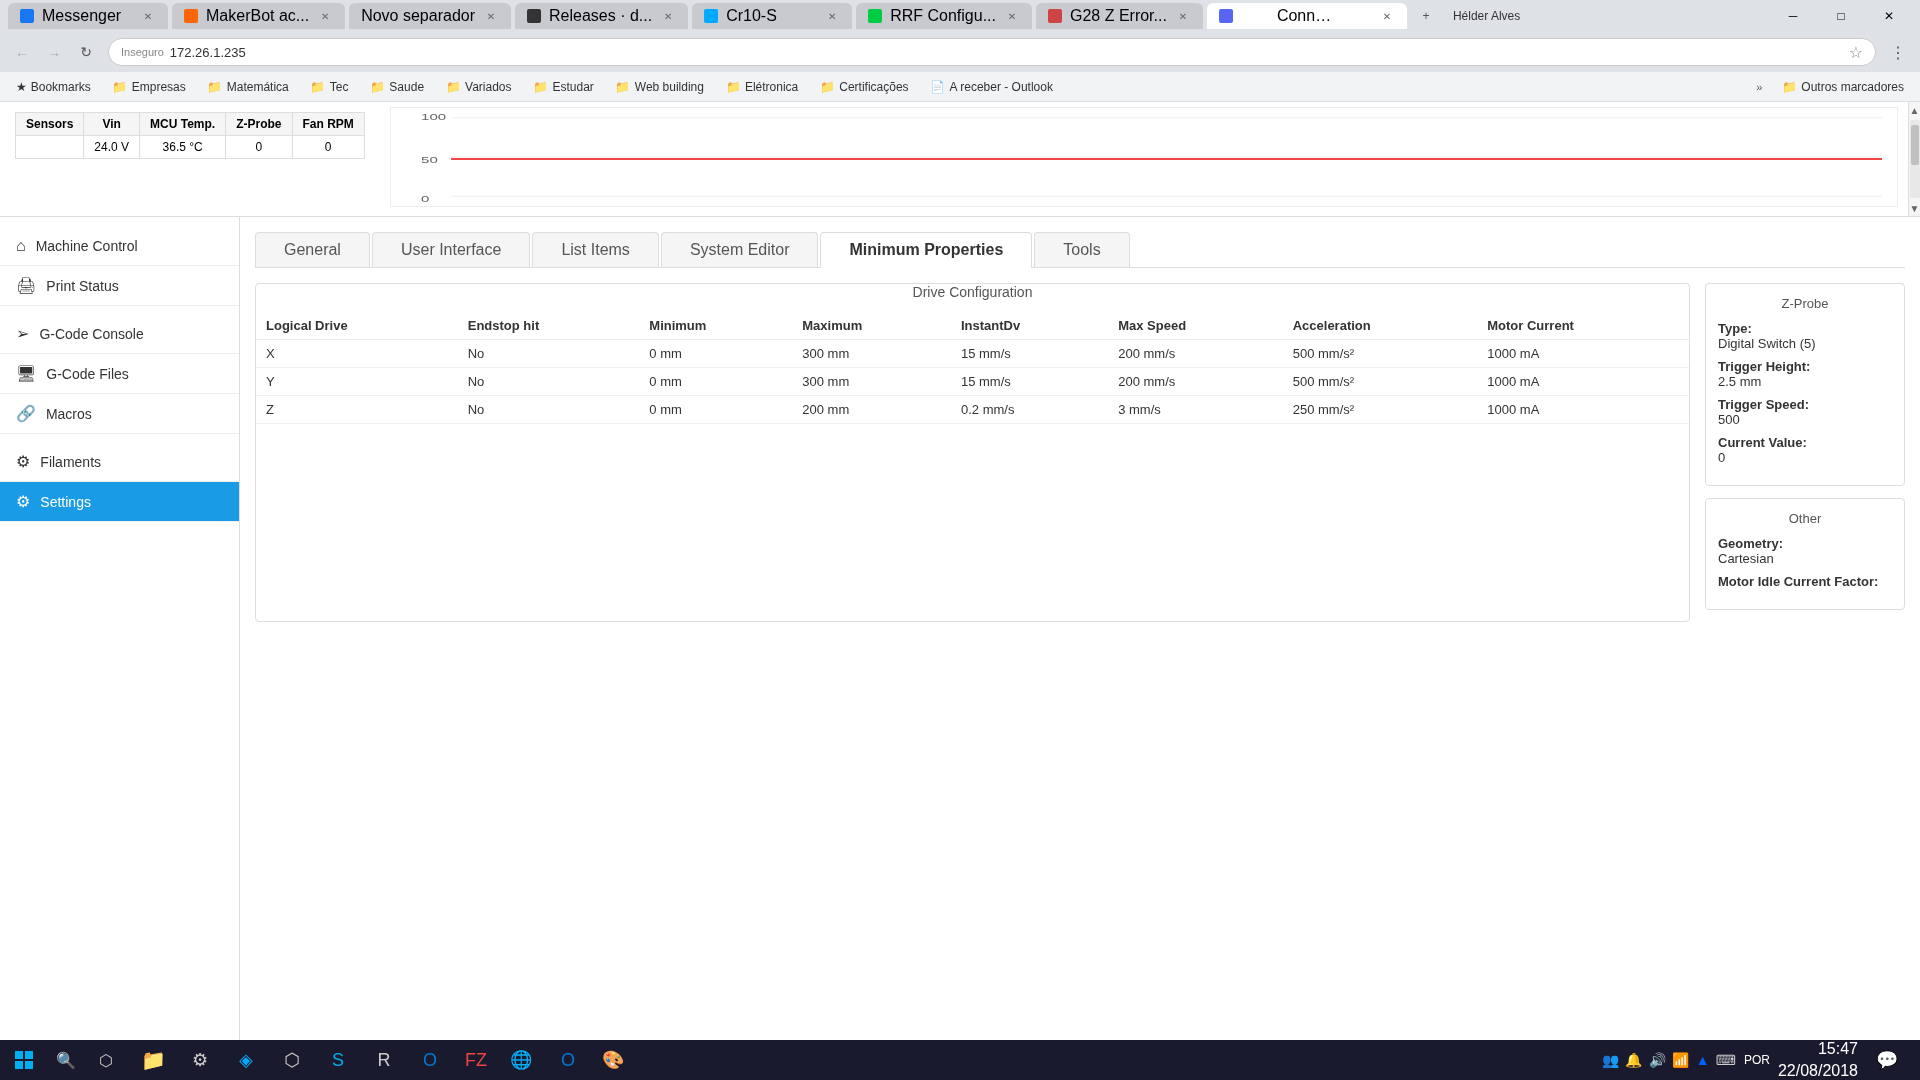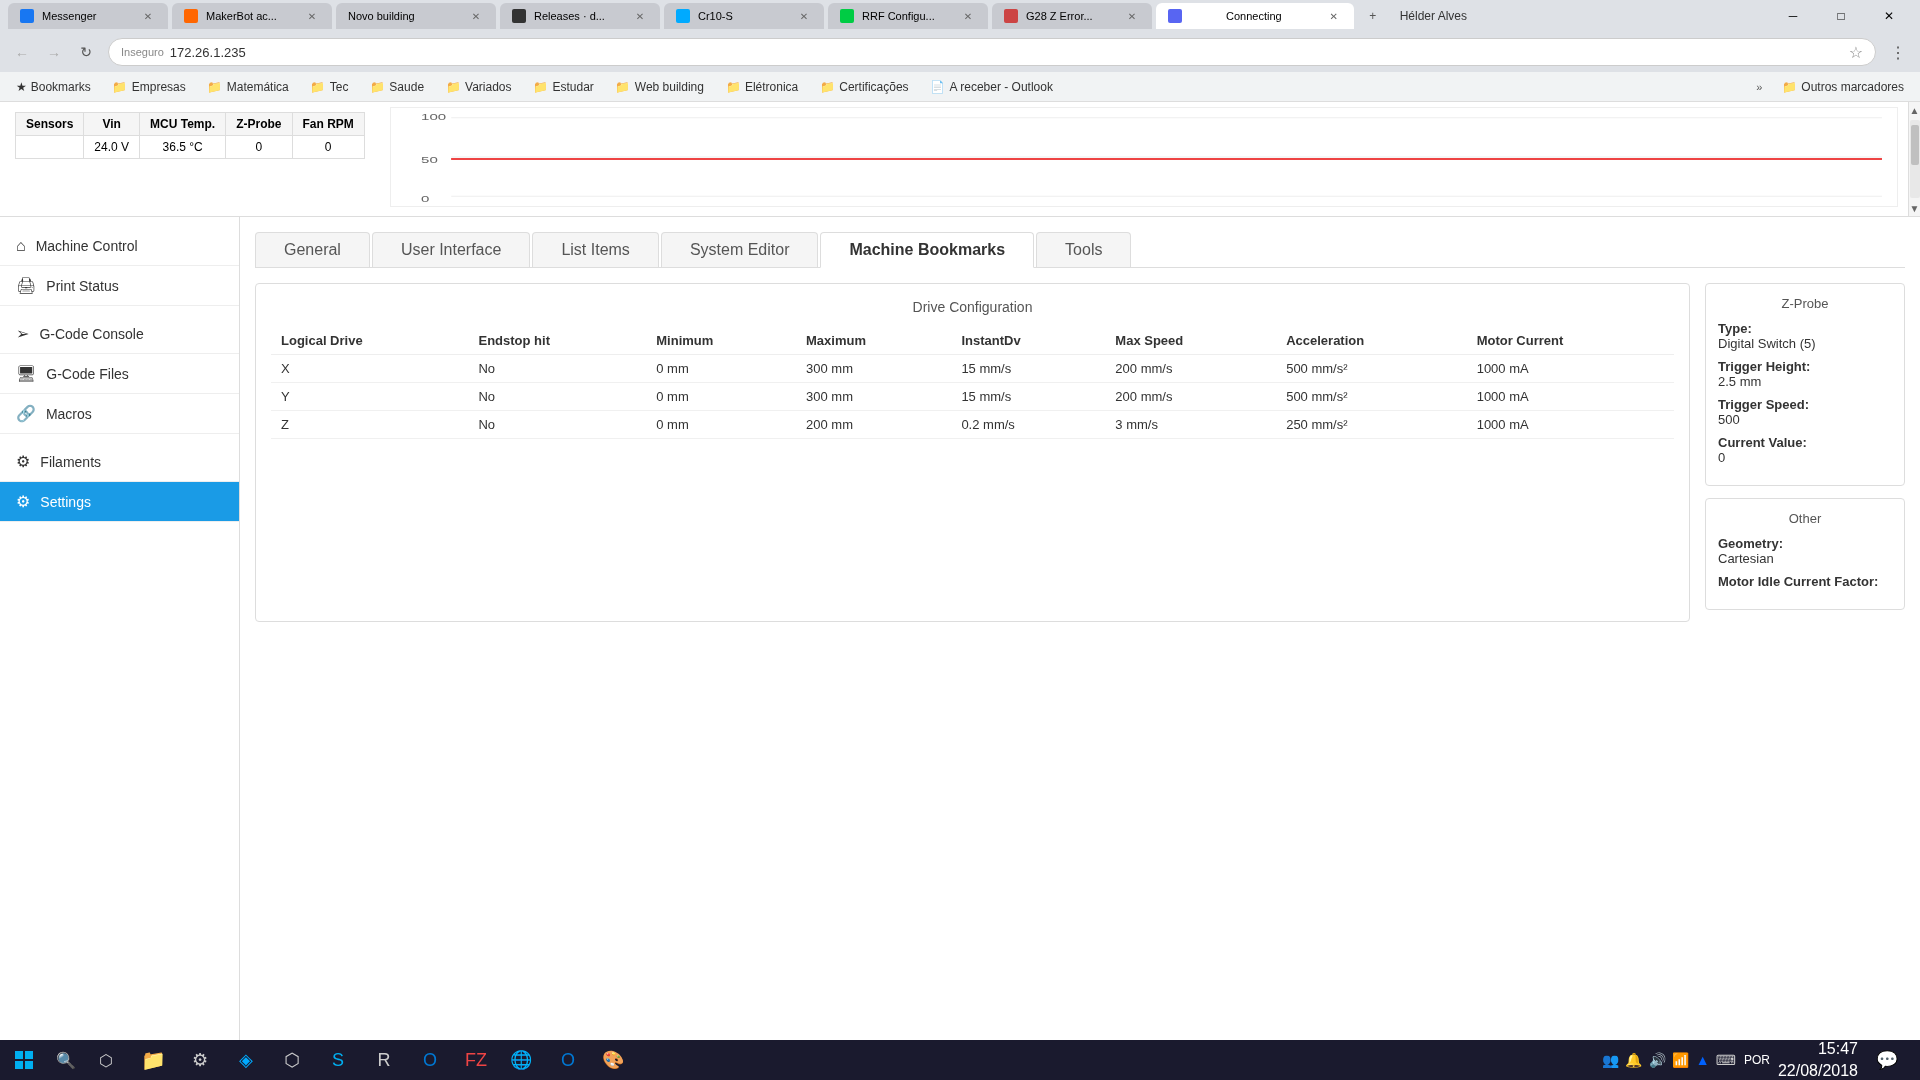--- a/index.html
+++ b/index.html
@@ -7,21 +7,21 @@
 
     
     .browser-chrome { background: #dee1e6; width: 100%; }
 
     
     .title-bar { background: #dee1e6; height: 32px; display: flex; align-items: center; padding: 0 8px; gap: 4px; }
     .tab { height: 26px; display: flex; align-items: center; padding: 0 12px; border-radius: 6px 6px 0 0; font-size: 12px; gap: 8px; min-width: 160px; max-width: 200px; position: relative; }
     .tab.active { background: #fff; gap: 44px; }
     .tab.inactive { background: #c8cad0; }
     .tab-favicon { width: 14px; height: 14px; border-radius: 2px; flex-shrink: 0; }
-    .tab-label { white-space: nowrap; overflow: hidden; text-overflow: ellipsis; font-size: 11px; flex: 1; }
+    .tab-label { white-space: nowrap; overflow: hidden; text-overflow: ellipsis; font-size: 16px; flex: 1; }
     .tab-close { width: 16px; height: 16px; display: flex; align-items: center; justify-content: center; border-radius: 50%; cursor: pointer; font-size: 10px; color: #666; }
     .window-controls { margin-left: auto; display: flex; gap: 2px; }
     .win-btn { width: 46px; height: 32px; display: flex; align-items: center; justify-content: center; cursor: pointer; font-size: 12px; }
     .user-name { font-size: 12px; padding: 0 8px; color: #333; }
 
     
     .address-bar { height: 40px; background: #dee1e6; display: flex; align-items: center; padding: 4px 8px; gap: 8px; }
     .nav-btns { display: flex; gap: 4px; align-items: center; }
     .nav-btn { width: 28px; height: 28px; border-radius: 50%; display: flex; align-items: center; justify-content: center; cursor: pointer; font-size: 14px; color: #555; background: none; border: none; }
     .nav-btn.disabled { color: #aaa; cursor: default; }
@@ -61,21 +61,21 @@
 
     
     .content-area { flex: 1; padding: 15px; overflow-y: auto; background: #fff; }
 
     
     .tabs-nav { display: flex; gap: 0; border-bottom: 1px solid #ddd; margin-bottom: 15px; }
     .tab-btn { padding: 8px 28px; border: 1px solid #ddd; border-bottom: none; background: #f5f5f5; cursor: pointer; font-size: 16px; color: #555; margin-right: 2px; border-radius: 4px 4px 0 0; }
     .tab-btn.active { background: #fff; color: #333; font-weight: bold; border-bottom: 1px solid #fff; margin-bottom: -1px; }
 
     
-    .drive-config-section { flex: 1; border: 1px solid #ddd; border-radius: 4px; padding: 15px; margin-right: 15px; }
+    .drive-config-section { flex: 1; border: 1px solid #ddd; border-radius: 4px; margin-right: 15px; }
     .section-title { text-align: center; font-size: 14px; color: #555; margin-bottom: 12px; }
     .drive-table { width: 100%; border-collapse: collapse; font-size: 13px; }
     .drive-table th { text-align: left; padding: 6px 10px; font-weight: bold; color: #333; border-bottom: 1px solid #eee; }
     .drive-table td { padding: 6px 10px; color: #333; border-bottom: 1px solid #f0f0f0; }
 
     
     .side-panel { width: 200px; flex-shrink: 0; }
     .side-panel-section { border: 1px solid #ddd; border-radius: 4px; padding: 12px; margin-bottom: 12px; }
     .side-panel-title { text-align: center; font-size: 13px; color: #555; margin-bottom: 10px; }
     .side-panel-item { margin-bottom: 8px; }
@@ -130,21 +130,21 @@
       <div class="tab-favicon fb-color"></div>
       <span class="tab-label">Messenger</span>
       <span class="tab-close">✕</span>
     </div>
     <div class="tab inactive">
       <div class="tab-favicon mb-color"></div>
       <span class="tab-label">MakerBot ac...</span>
       <span class="tab-close">✕</span>
     </div>
     <div class="tab inactive">
-      <span class="tab-label">Novo building</span>
+      <span class="tab-label">Novo separador</span>
       <span class="tab-close">✕</span>
     </div>
     <div class="tab inactive">
       <div class="tab-favicon gh-color"></div>
       <span class="tab-label">Releases · d...</span>
       <span class="tab-close">✕</span>
     </div>
     <div class="tab inactive">
       <div class="tab-favicon cr10-color"></div>
       <span class="tab-label">Cr10-S</span>
@@ -335,21 +335,21 @@
         <div class="tab-btn">
           <span>User Interface</span>
         </div>
         <div class="tab-btn">
           <span>List Items</span>
         </div>
         <div class="tab-btn">
           <span>System Editor</span>
         </div>
         <div class="tab-btn active">
-          <span>Machine Bookmarks</span>
+          <span>Minimum Properties</span>
         </div>
         <div class="tab-btn">
           <span>Tools</span>
         </div>
       </div>
 
       <div class="main-panel">
 
         <div class="drive-config-section">
           <div class="section-title">Drive Configuration</div>

